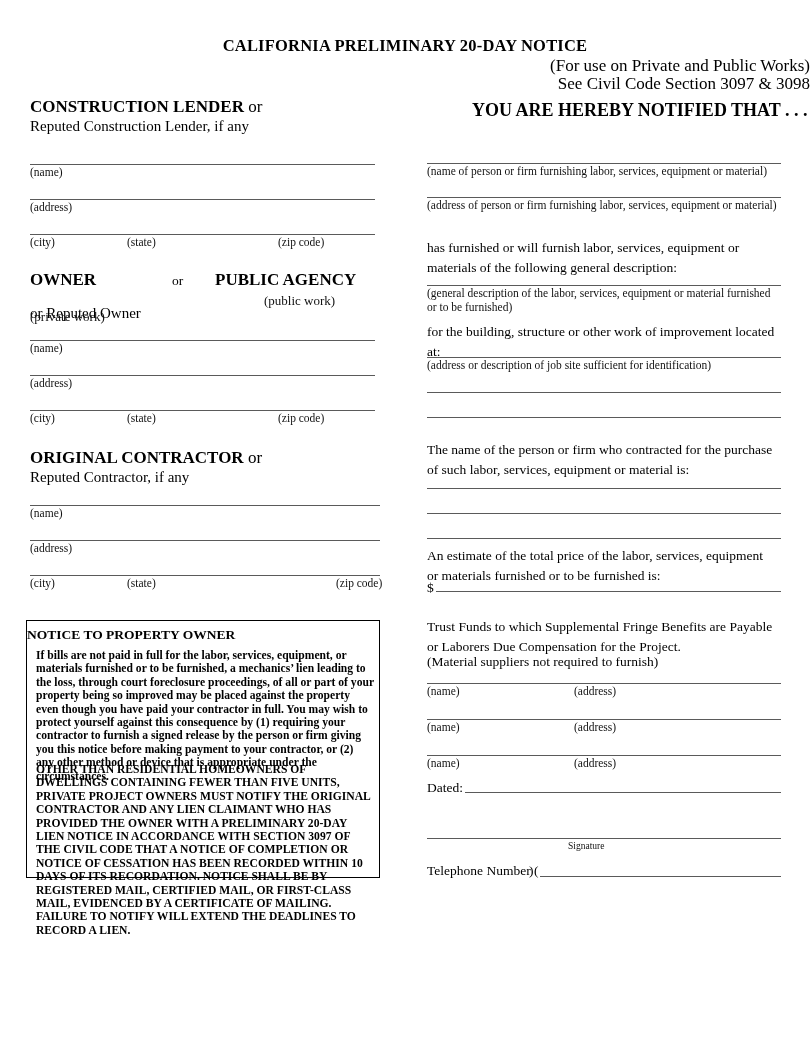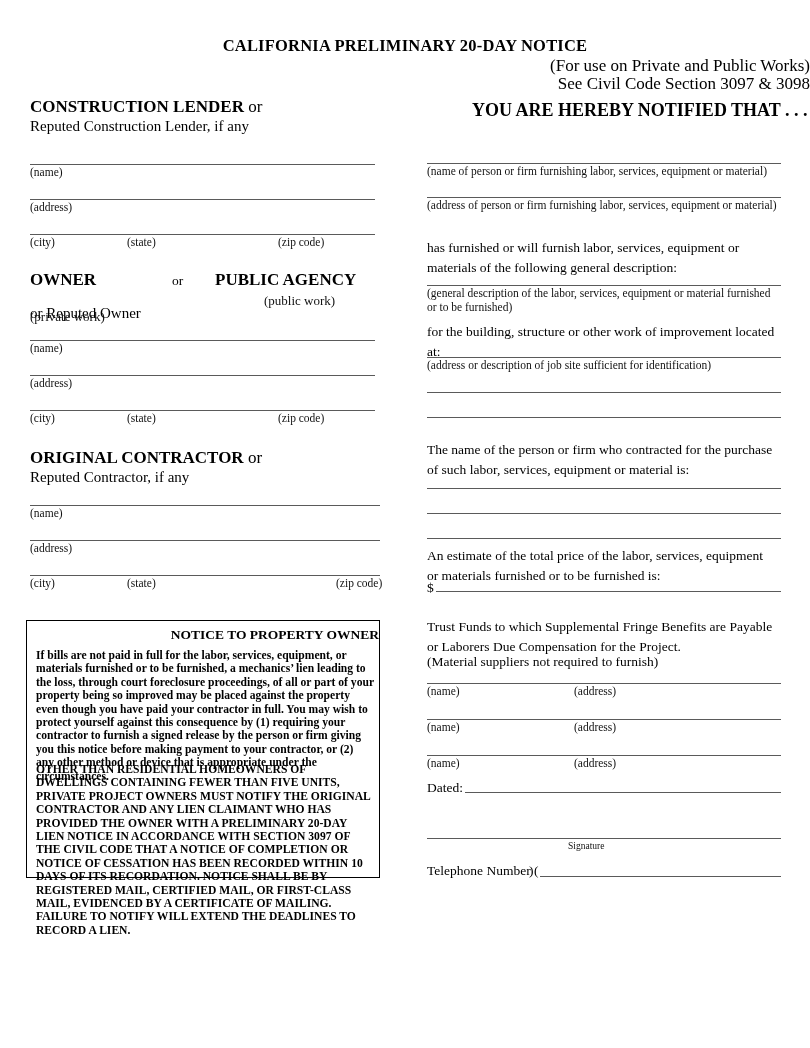--- a/index.html
+++ b/index.html
@@ -84,21 +84,21 @@
   
   #notice-box {
     position: absolute;
     border: 1px solid #000;
     background: #fff;
     box-sizing: border-box;
   }
   #notice-box-title {
     position: absolute;
     left: 0; right: 0;
-    text-align: right;
+    text-align: left;
     font-weight: bold;
     font-size: 13.5px;
   }
   .notice-para {
     position: absolute;
     font-weight: bold;
     font-size: 11.6px;
     line-height: 13.4px;
     text-align: left;
   }

